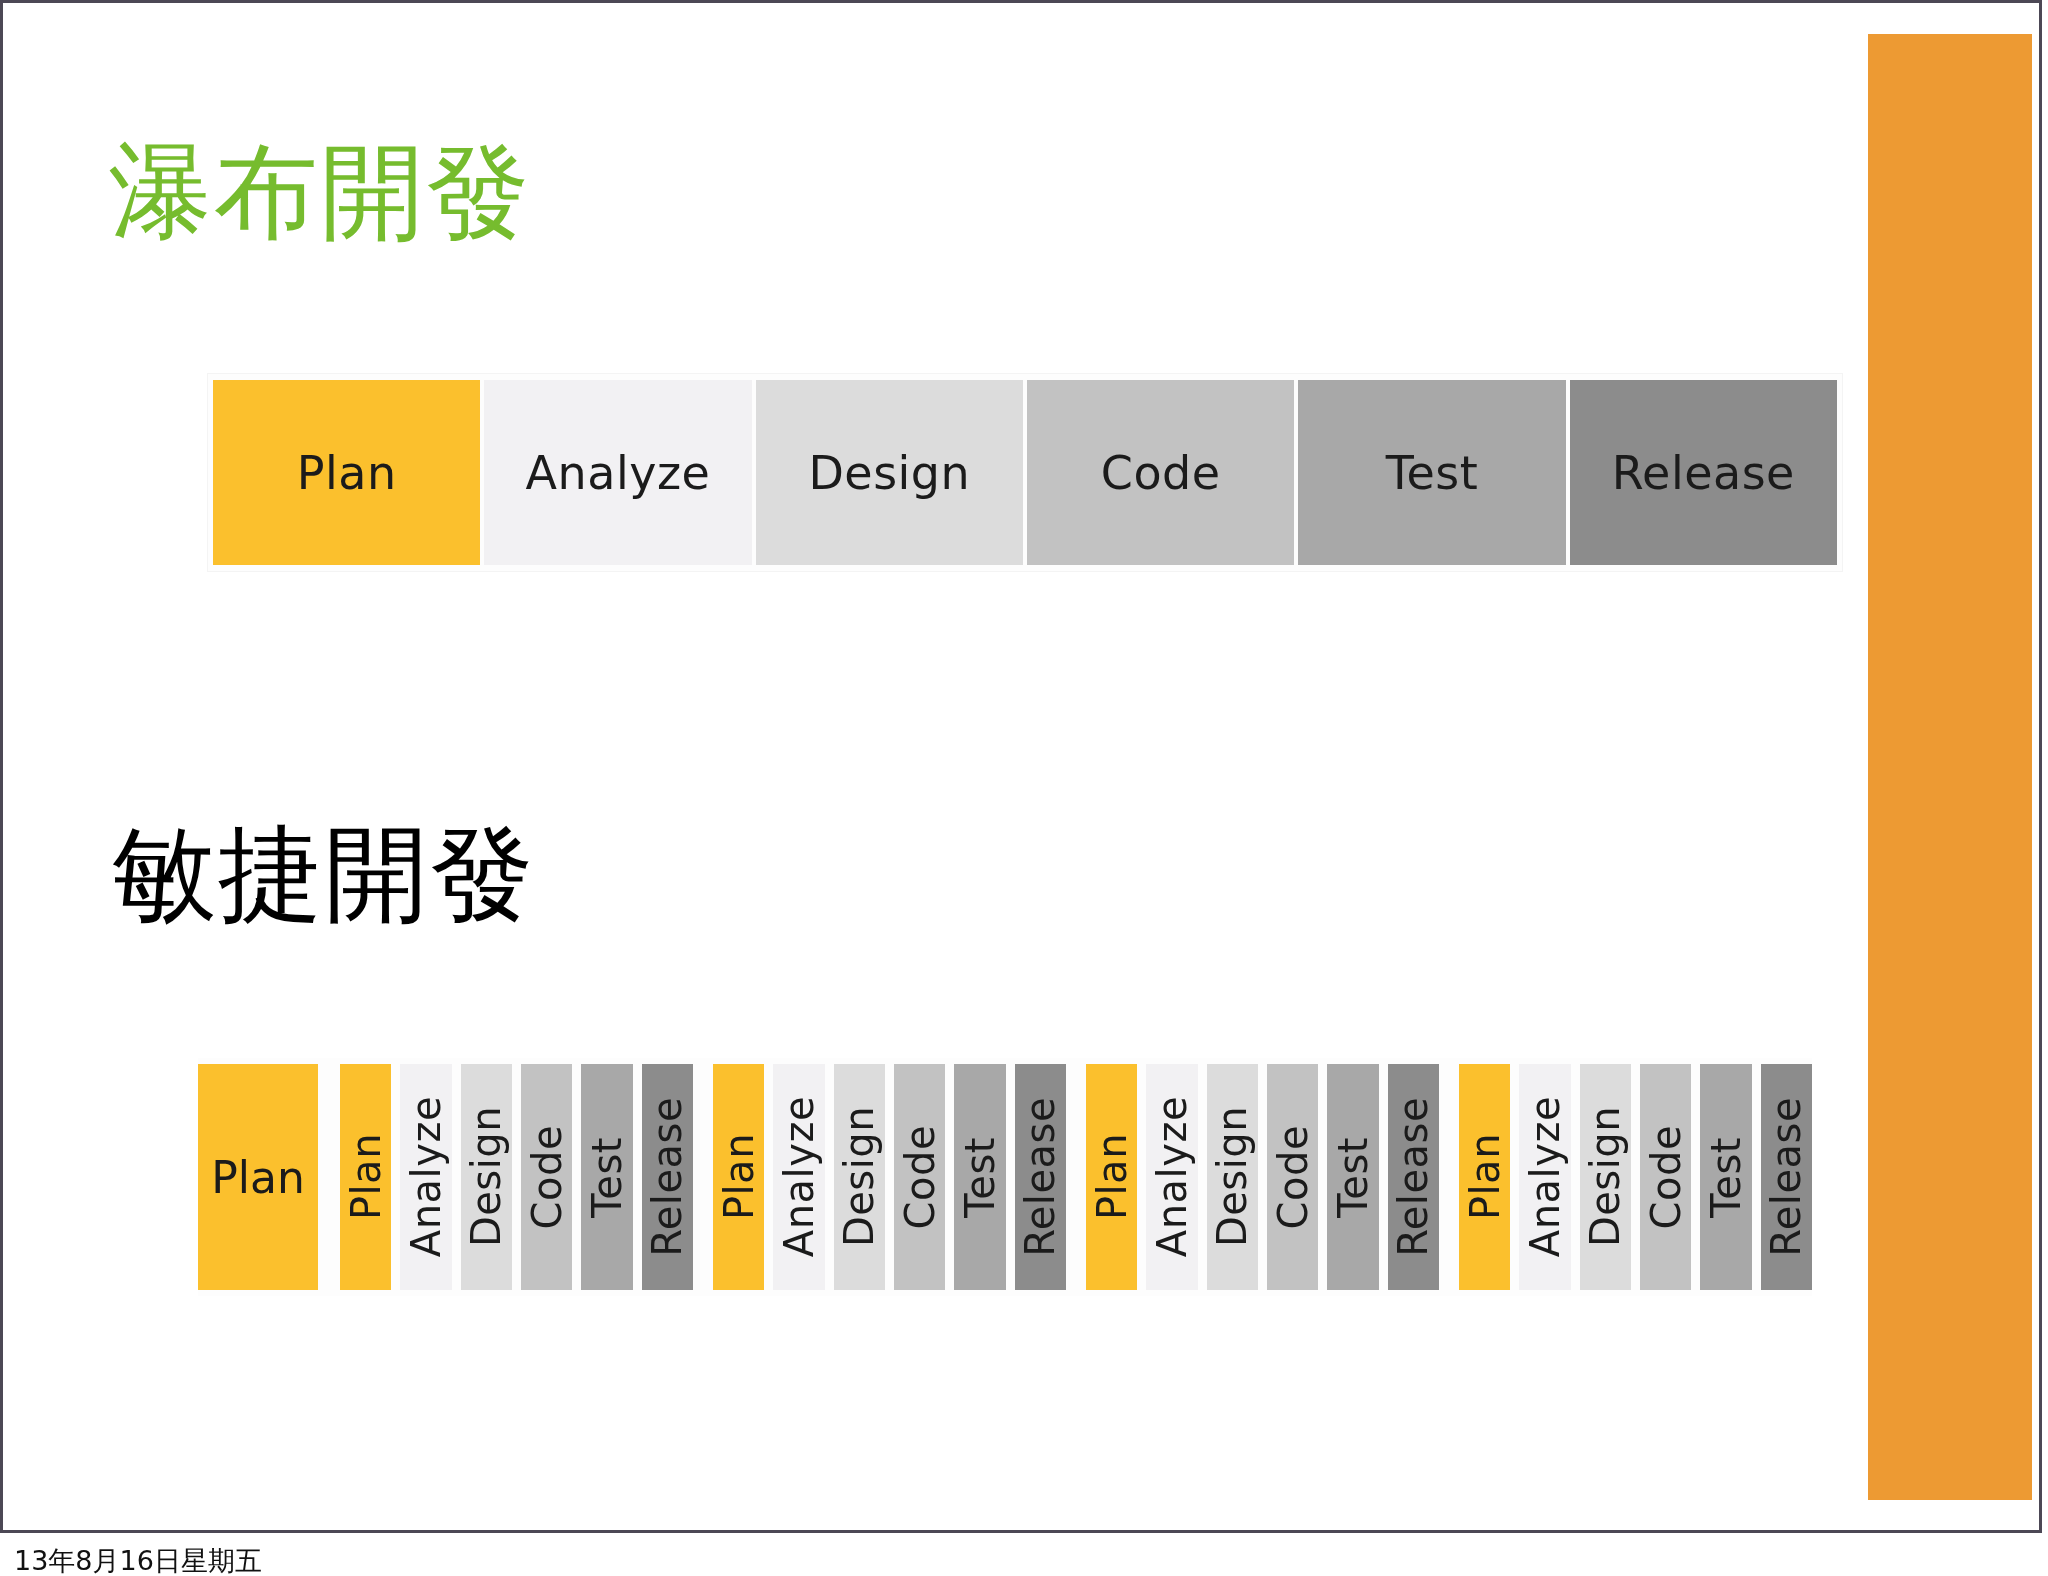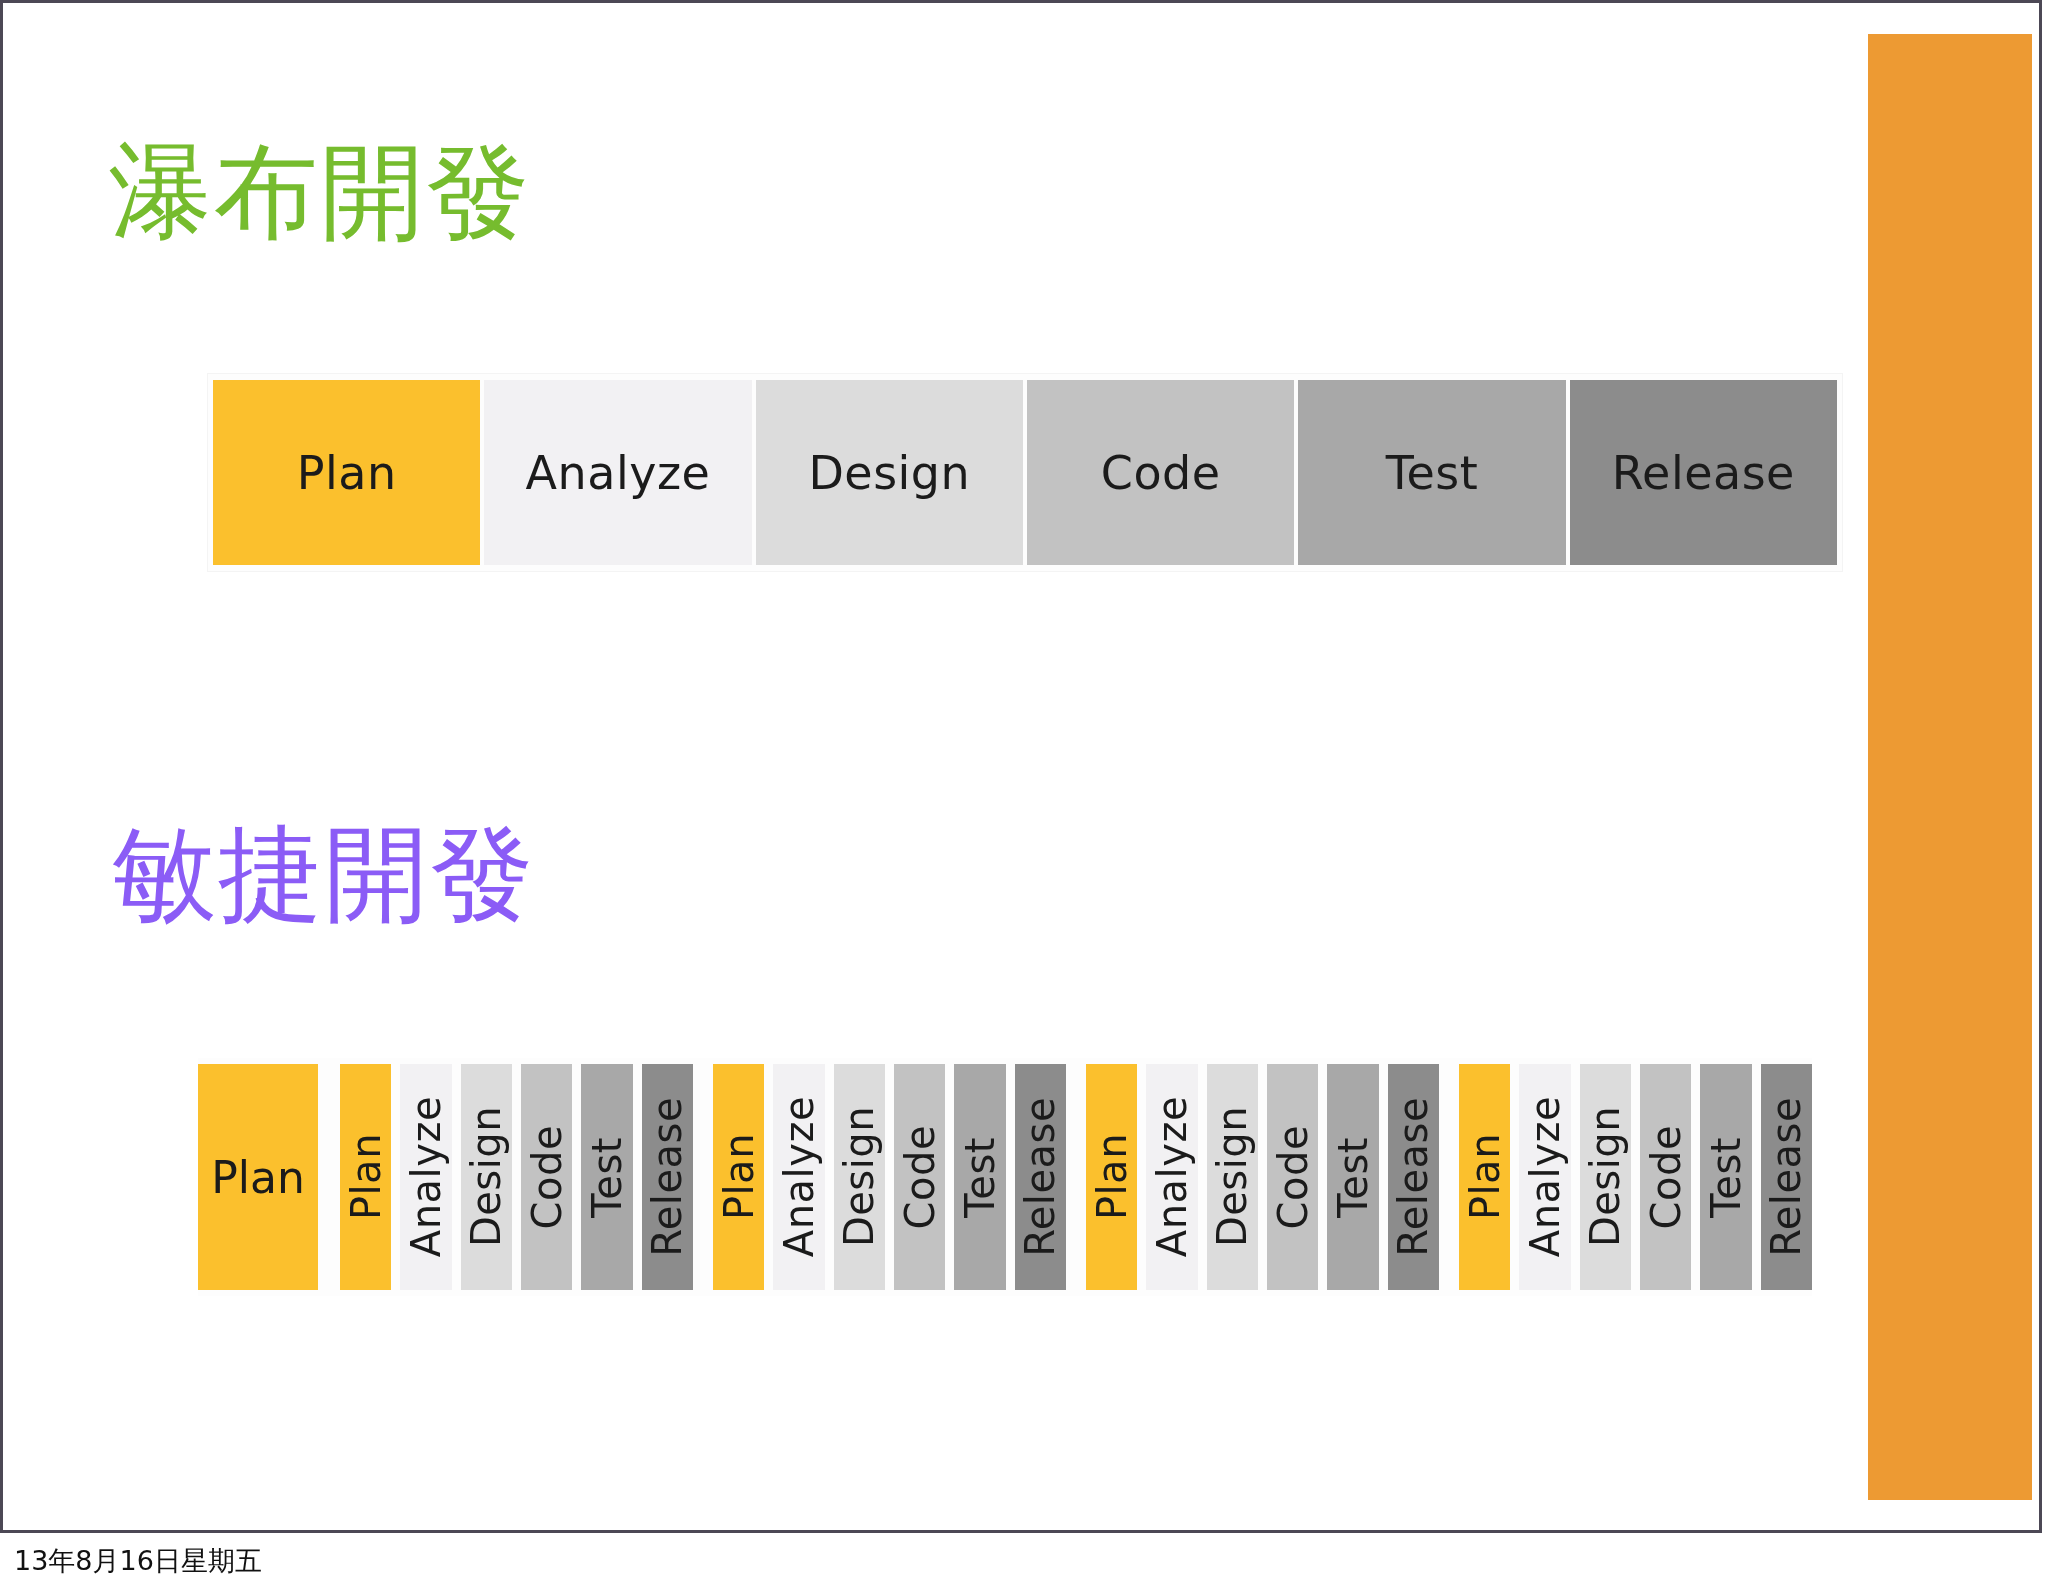--- a/index.html
+++ b/index.html
@@ -173,21 +173,21 @@
       <span class="wf-label">Code</span>
     </div>
     <div class="wf-cell" style="background: rgb(168, 168, 168);">
       <span class="wf-label">Test</span>
     </div>
     <div class="wf-cell" style="background: rgb(140, 140, 140);">
       <span class="wf-label">Release</span>
     </div>
   </div>
 
-  <div class="section-title title-agile" style="color: #8b5cf6;">敏捷開發</div>
+  <div class="section-title title-agile" style="color: #000000;">敏捷開發</div>
 
   <div class="agile-wrap">
 
     <div class="agile-lead" style="background: rgb(251, 192, 45);">
       <span class="ag-label-h">Plan</span>
     </div>
 
     <div class="agile-group">
       <div class="ag-cell" style="background: rgb(251, 192, 45);">
         <span class="ag-label-v">Plan</span>

